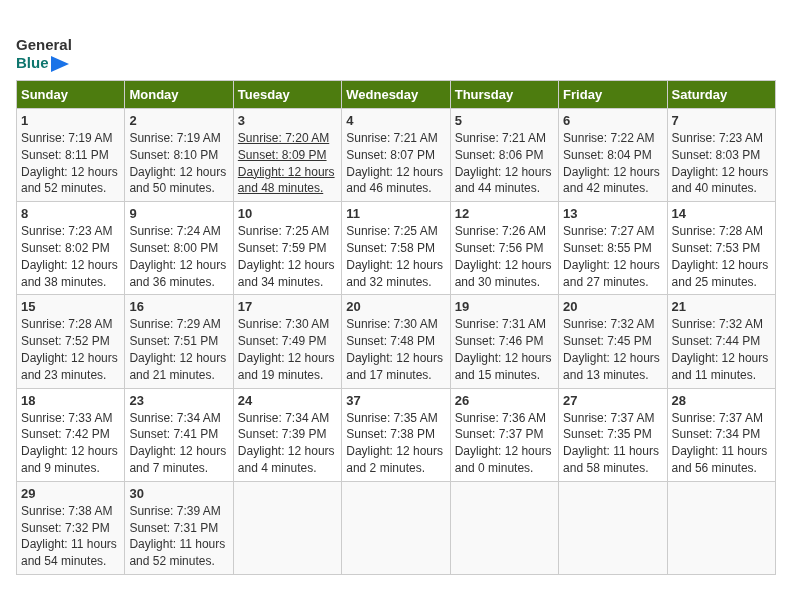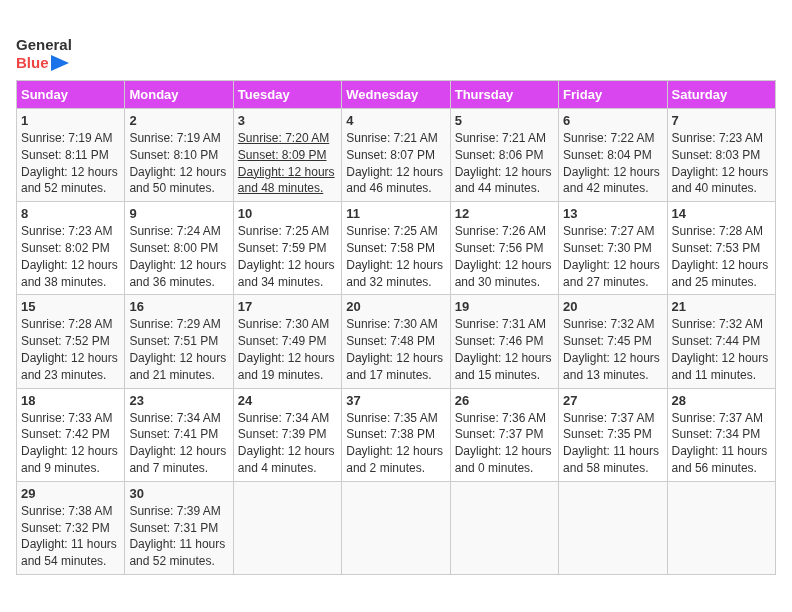--- a/index.html
+++ b/index.html
@@ -31,21 +31,21 @@
     .calendar-subtitle {
       font-size: 14px;
       color: #555;
     }
     table {
       width: 100%;
       border-collapse: collapse;
       font-size: 11px;
     }
     thead th {
-      background: #d946ef;
+      background: #4d7c0f;
       color: #fff;
       font-size: 13px;
       font-weight: bold;
       padding: 6px 4px;
       text-align: left;
       border: 1px solid #ccc;
     }
     tbody td {
       vertical-align: top;
       padding: 4px;
@@ -70,21 +70,21 @@
     }
     td.empty { background: #f0f0f0; }
   </style>
 </head>
 <body>
 
 <div class="header-area">
   <div class="logo">
   <div style="line-height:1.2;">
     <div style="font-size:15px;font-weight:bold;color:#333;">General</div>
-    <div style="font-size:15px;font-weight:bold;color:#ef4444;display:flex;align-items:center;gap:2px;">
+    <div style="font-size:15px;font-weight:bold;color:#0f766e;display:flex;align-items:flex-end;gap:2px;">
       Blue
       <svg width="18" height="16" viewBox="0 0 18 16">
         <polygon points="0,0 18,8 0,16" fill="#1a73e8"></polygon>
       </svg>
     </div>
   </div>
 </div>
   <div class="title-block">
     <div class="calendar-title"></div>
     <div class="calendar-subtitle"></div>
@@ -187,21 +187,21 @@
         <td>
           <span class="day-num">12</span>
           <div class="day-info" style="white-space: pre-line;">Sunrise: 7:26 AM
 Sunset: 7:56 PM
 Daylight: 12 hours
 and 30 minutes.</div>
         </td>
         <td>
           <span class="day-num">13</span>
           <div class="day-info" style="white-space: pre-line;">Sunrise: 7:27 AM
-Sunset: 7:30 PM
+Sunset: 8:55 PM
 Daylight: 12 hours
 and 27 minutes.</div>
         </td>
         <td>
           <span class="day-num">14</span>
           <div class="day-info" style="white-space: pre-line;">Sunrise: 7:28 AM
 Sunset: 7:53 PM
 Daylight: 12 hours
 and 25 minutes.</div>
         </td>

